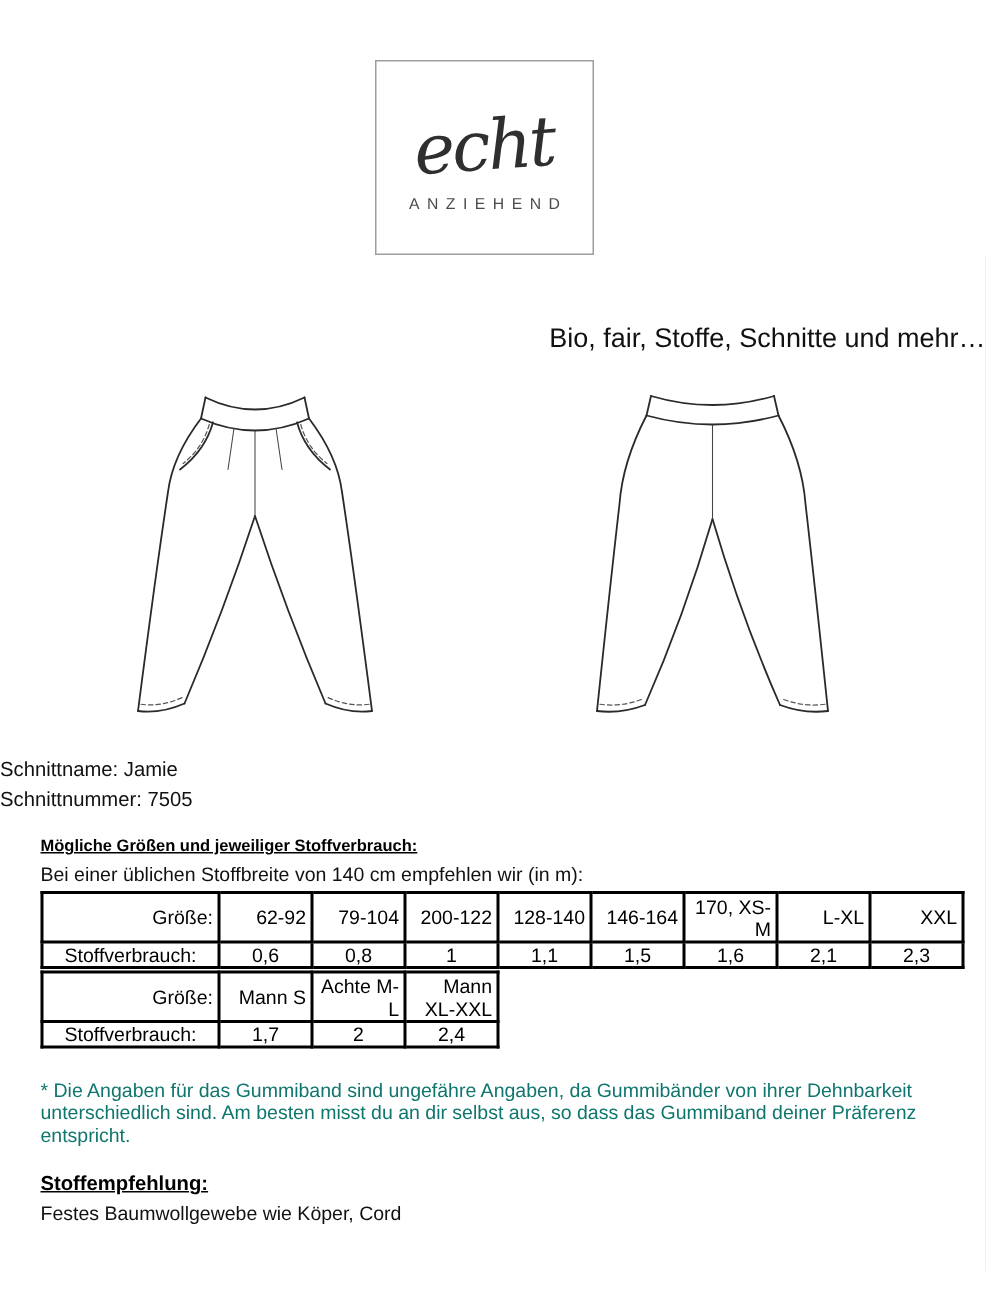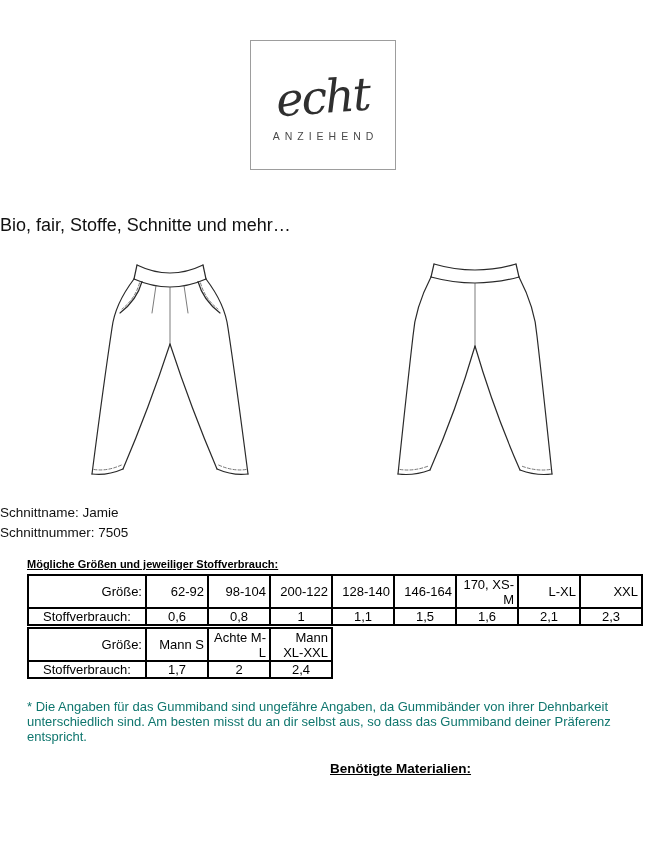--- a/index.html
+++ b/index.html
@@ -18,21 +18,21 @@
     font-family:"DejaVu Serif", serif;font-style:italic;font-size:46px;
     line-height:46px;color:#2f2f2f;letter-spacing:-2px;transform:rotate(-4deg);
     margin-top:6px;
   }
   .logo-sub{
     font-size:10.5px;letter-spacing:5px;color:#4a4a4a;margin-top:10px;
     padding-left:5px;
   }
   
   .tagline{
-    position:absolute;left:0;top:215px;width:100%;text-align:left;
+    position:absolute;left:0;top:215px;width:100%;text-align:right;
     font-size:18px;color:#111;
   }
   
   .draw-front{position:absolute;left:85px;top:256px;width:170px;height:226px;}
   .draw-back{position:absolute;left:390px;top:256px;width:170px;height:226px;}
   .draw path{fill:none;stroke:#2a2a2a;stroke-width:1.2;stroke-linecap:round;}
   .draw path.thin{stroke-width:0.7;stroke:#444;}
   .draw path.dash{stroke-width:0.8;stroke:#555;stroke-dasharray:3 2;}
   
   .pattern-info{
@@ -119,38 +119,39 @@
     <path class="thin" d="M85,27.5 L85,90"></path>
   </svg>
 
   <div class="pattern-info">
     <div>Schnittname: Jamie</div>
     <div>Schnittnummer: 7505</div>
   </div>
 
   <div class="content">
     <div class="sec-heading">Mögliche Größen und jeweiliger Stoffverbrauch:</div>
+    <div class="intro">Bei einer üblichen Stoffbreite von 140 cm empfehlen wir (in m):</div>
 
     <table class="size-table t1">
       <colgroup>
         <col style="width:118px">
           <col style="width:62px">
           <col style="width:62px">
           <col style="width:62px">
           <col style="width:62px">
           <col style="width:62px">
           <col style="width:62px">
           <col style="width:62px">
           <col style="width:62px">
       </colgroup>
       <tbody>
           <tr class="hdr">
         <td>Größe:</td>
         <td>62-92</td>
-        <td>98-104</td>
+        <td>79-104</td>
         <td>200-122</td>
         <td>128-140</td>
         <td>146-164</td>
         <td>170, XS-M</td>
         <td>L-XL</td>
         <td>XXL</td>
       </tr>
       <tr class="val">
         <td class="lbl-left">Stoffverbrauch:</td>
         <td>0,6</td>
@@ -184,19 +185,22 @@
         <td>1,7</td>
         <td>2</td>
         <td>2,4</td>
       </tr>
     </tbody>
       </table>
 
     <div class="note">* Die Angaben für das Gummiband sind ungefähre Angaben, da Gummibänder von ihrer Dehnbarkeit unterschiedlich sind. Am besten misst du an dir selbst aus, so dass das Gummiband deiner Präferenz entspricht.</div>
 
     <div class="bottom">
+      <div class="fabric-col">
+        <div class="col-heading">Stoffempfehlung:</div>
+        <div class="col-body">Festes Baumwollgewebe wie Köper, Cord</div>
+      </div>
       <div class="materials-col">
-        <div class="col-heading">Benötigte Materialien:</div>
       </div>
     </div>
   </div>
 
 </div>
 
 </body></html>

